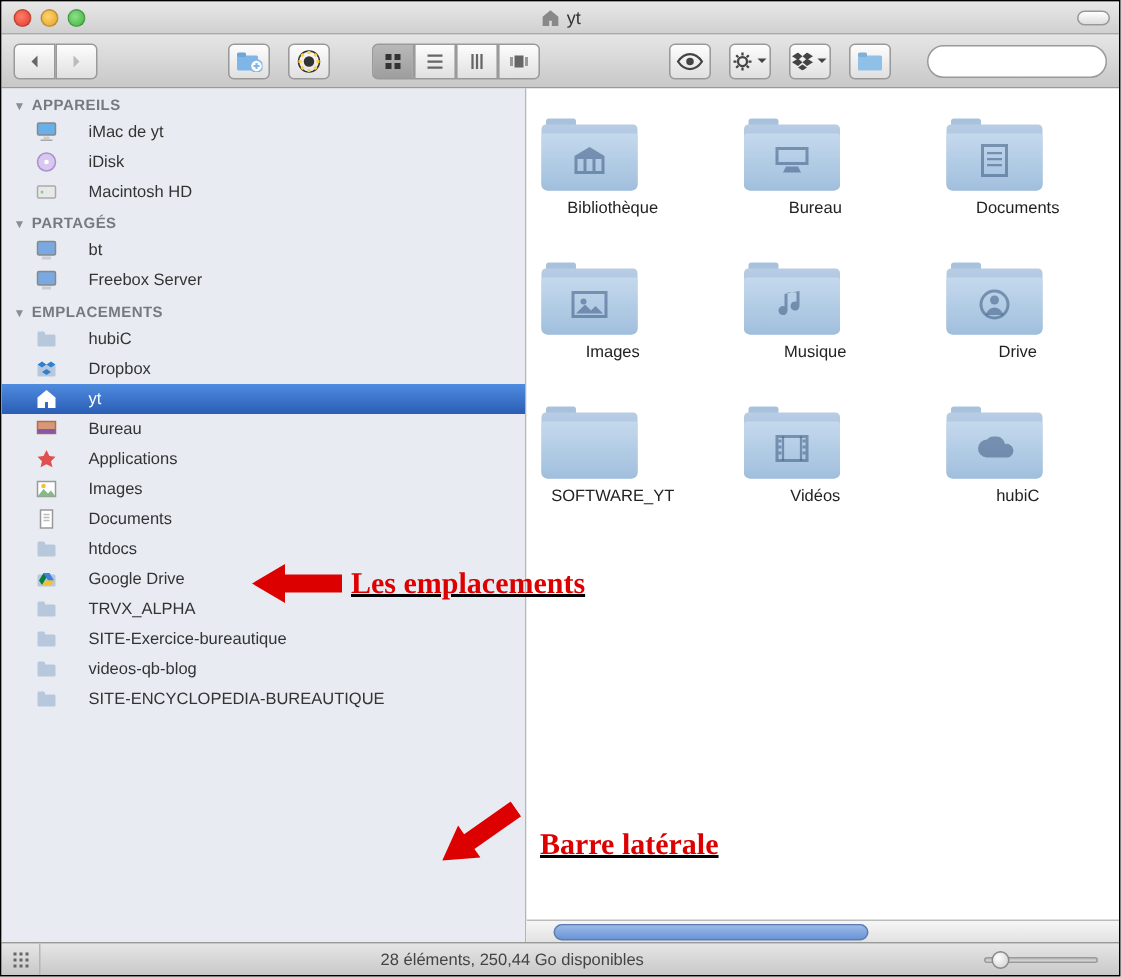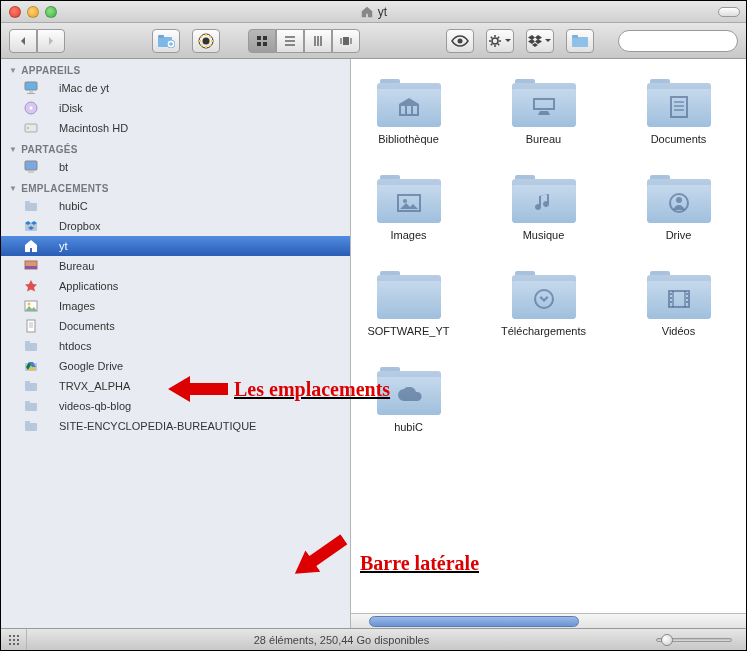--- a/index.html
+++ b/index.html
@@ -27,21 +27,21 @@
 .main { display: flex; height: 569px; }
 .sidebar { width: 350px; background: #e8ecf2; border-right: 1px solid #b5b5b5; overflow-y: auto; font-size: 11px; color: #333; }
 .sb-section-hdr { display: flex; align-items: center; padding: 6px 8px 2px 8px; color: #76797e; font-weight: bold; font-size: 10px; letter-spacing: 0.3px; }
 .sb-section-hdr .tri { margin-right: 4px; font-size: 8px; color: #8a8d92; }
 .sb-item { display: flex; align-items: center; height: 20px; padding: 0 8px 0 22px; gap: 20px; cursor: default; }
 .sb-item.selected { background: linear-gradient(#4f8ce0,#2a5db5); color: #fff; }
 .sb-icon { width: 16px; height: 16px; display: flex; align-items: center; justify-content: center; }
 
 .content { flex: 1; background: #fff; position: relative; overflow: auto; }
 .icon-grid { display: flex; flex-wrap: wrap; padding: 20px 0 0 10px; gap: 30px 40px; align-content: flex-start; }
-.folder-item { width: 95px; display: flex; flex-direction: column; align-items: center; gap: 4px; cursor: default; }
+.folder-item { width: 95px; display: flex; flex-direction: column; gap: 4px; cursor: default; }
 .folder-icon { width: 64px; height: 50px; position: relative; }
 .folder-back { position: absolute; top: 4px; left: 0; width: 64px; height: 44px; background: linear-gradient(#b8cde4,#93b4d5); border-radius: 3px 3px 4px 4px; }
 .folder-tab { position: absolute; top: 0; left: 3px; width: 20px; height: 8px; background: #a8c2dd; border-radius: 2px 2px 0 0; }
 .folder-front { position: absolute; top: 10px; left: 0; width: 64px; height: 38px; background: linear-gradient(#c5d9ed,#a0bfdd); border-radius: 2px 2px 4px 4px; display: flex; align-items: center; justify-content: center; }
 .folder-inner { color: rgba(70,100,140,0.5); }
 .folder-label { font-size: 11px; color: #222; text-align: center; white-space: nowrap; }
 
 .hscroll { position: absolute; bottom: 0; left: 0; right: 0; height: 15px; background: linear-gradient(#f6f6f6,#e2e2e2); border-top: 1px solid #bbb; display: flex; align-items: center; }
 .hscroll-thumb { position: absolute; left: 18px; width: 210px; height: 11px; top: 2px; border-radius: 6px; background: linear-gradient(#9bb9e8,#6a95d5); border: 1px solid #5a7db0; }
 
@@ -219,20 +219,29 @@
       </div>
       <div class="sb-item">
         <span class="sb-icon">
           <svg width="16" height="16" viewBox="0 0 16 16">
             <rect x="2" y="2" width="12" height="9" rx="1" fill="#7aa8e0" stroke="#888"></rect>
             <rect x="5" y="12" width="6" height="2" fill="#ccc"></rect>
           </svg>
         </span>
         <span>bt</span>
       </div>
+      <div class="sb-item">
+        <span class="sb-icon">
+          <svg width="16" height="16" viewBox="0 0 16 16">
+            <rect x="2" y="2" width="12" height="9" rx="1" fill="#7aa8e0" stroke="#888"></rect>
+            <rect x="5" y="12" width="6" height="2" fill="#ccc"></rect>
+          </svg>
+        </span>
+        <span>Freebox Server</span>
+      </div>
       <div class="sb-section-hdr">
         <span class="tri">▼</span>
         <span>EMPLACEMENTS</span>
       </div>
       <div class="sb-item">
         <span class="sb-icon">
           <svg width="16" height="16" viewBox="0 0 16 16">
             <rect x="2" y="5" width="12" height="8" rx="1" fill="#b8c8dc"></rect>
             <rect x="2" y="3" width="5" height="3" rx="1" fill="#b8c8dc"></rect>
           </svg>
@@ -313,20 +322,29 @@
         <span>Google Drive</span>
       </div>
       <div class="sb-item">
         <span class="sb-icon">
           <svg width="16" height="16" viewBox="0 0 16 16">
             <rect x="2" y="5" width="12" height="8" rx="1" fill="#b8c8dc"></rect>
             <rect x="2" y="3" width="5" height="3" rx="1" fill="#b8c8dc"></rect>
           </svg>
         </span>
         <span>TRVX_ALPHA</span>
+      </div>
+      <div class="sb-item">
+        <span class="sb-icon">
+          <svg width="16" height="16" viewBox="0 0 16 16">
+            <rect x="2" y="5" width="12" height="8" rx="1" fill="#b8c8dc"></rect>
+            <rect x="2" y="3" width="5" height="3" rx="1" fill="#b8c8dc"></rect>
+          </svg>
+        </span>
+        <span>SITE-Exercice-bureautique</span>
       </div>
       <div class="sb-item">
         <span class="sb-icon">
           <svg width="16" height="16" viewBox="0 0 16 16">
             <rect x="2" y="5" width="12" height="8" rx="1" fill="#b8c8dc"></rect>
             <rect x="2" y="3" width="5" height="3" rx="1" fill="#b8c8dc"></rect>
           </svg>
         </span>
         <span>videos-qb-blog</span>
       </div>
@@ -422,33 +440,20 @@
         </div>
         <div class="folder-item">
     <div class="folder-icon">
       <div class="folder-tab"></div>
       <div class="folder-back"></div>
       <div class="folder-front">
               <div class="folder-inner"></div>
             </div>
     </div>
     <div class="folder-label">SOFTWARE_YT</div>
-        </div>
-        <div class="folder-item">
-    <div class="folder-icon">
-      <div class="folder-tab"></div>
-      <div class="folder-back"></div>
-      <div class="folder-front">
-              <div class="folder-inner"><svg width="22" height="22" viewBox="0 0 22 22">
-                  <circle cx="11" cy="11" r="9" fill="none" stroke="rgba(60,90,130,0.55)" stroke-width="2"></circle>
-                  <path fill="rgba(60,90,130,0.55)" d="M11 5v6l3-3 1.5 1.5L11 14 6.5 9.5 8 8l3 3V5z"></path>
-                </svg></div>
-            </div>
-    </div>
-    <div class="folder-label">Téléchargements</div>
         </div>
         <div class="folder-item">
     <div class="folder-icon">
       <div class="folder-tab"></div>
       <div class="folder-back"></div>
       <div class="folder-front">
               <div class="folder-inner"><svg width="24" height="20" viewBox="0 0 24 20">
                   <rect x="2" y="2" width="20" height="16" fill="none" stroke="rgba(60,90,130,0.55)" stroke-width="2"></rect>
                   <path stroke="rgba(60,90,130,0.55)" stroke-width="1.5" d="M6 2v16M18 2v16"></path>
                   <g fill="rgba(60,90,130,0.55)">

